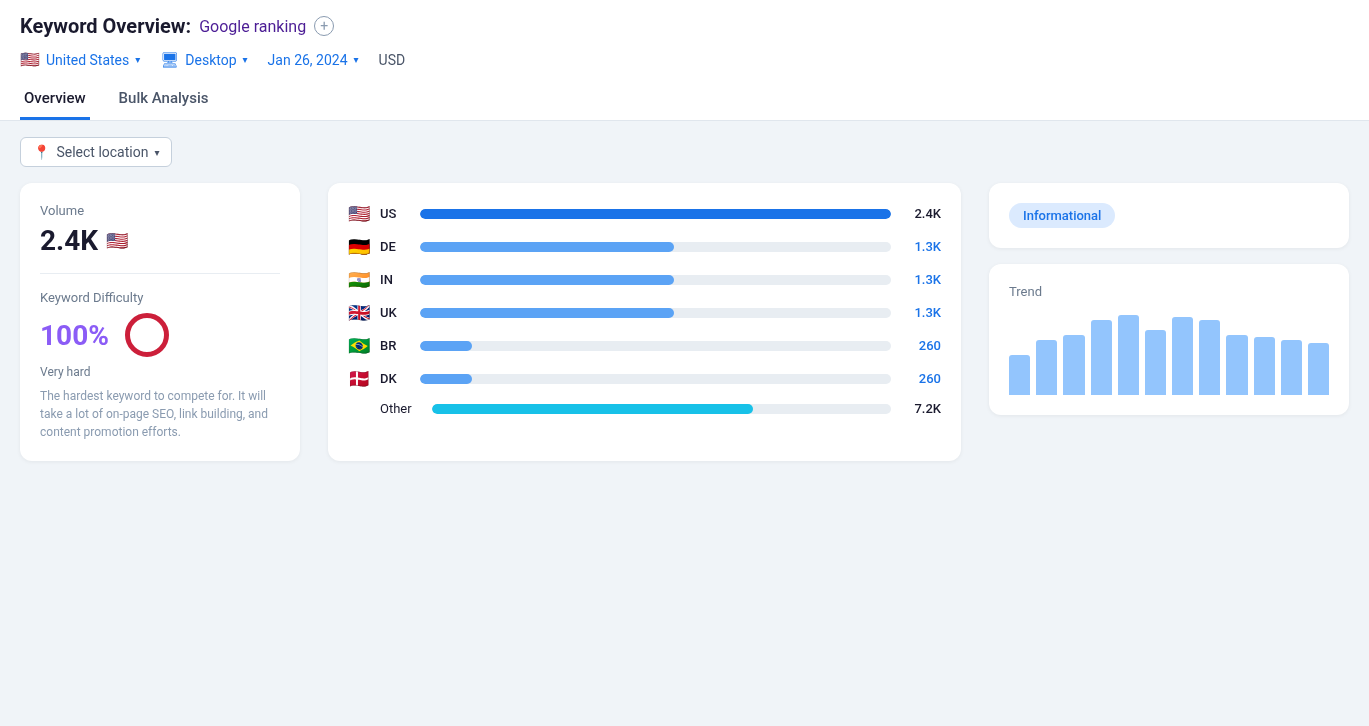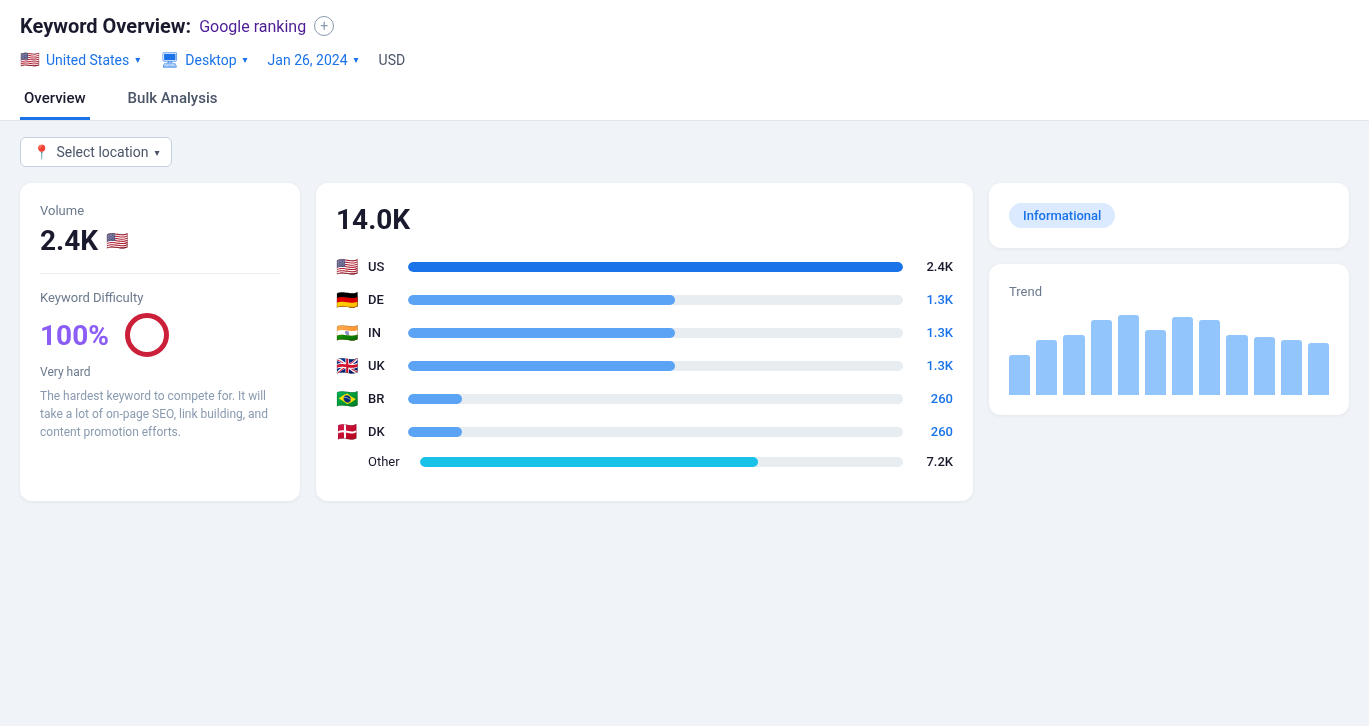--- a/index.html
+++ b/index.html
@@ -62,21 +62,21 @@
     .filter-btn .chevron {
       font-size: 10px;
       color: #1a73e8;
     }
     .filter-usd {
       color: #4a5568;
       font-size: 14px;
     }
     .tabs-row {
       display: flex;
-      gap: 10px;
+      gap: 1px;
     }
     .tab {
       padding: 10px 4px;
       margin-right: 24px;
       font-size: 15px;
       font-weight: 500;
       color: #4a5568;
       cursor: pointer;
       border-bottom: 3px solid transparent;
     }
@@ -107,21 +107,21 @@
       color: #4a5568;
     }
     .location-selector .chevron {
       font-size: 10px;
       color: #4a5568;
     }
 
     .cards-grid {
       display: grid;
       grid-template-columns: 280px 1fr 360px;
-      gap: 16px;
+      gap: 28px;
     }
 
     .card {
       background: #fff;
       border-radius: 12px;
       padding: 20px;
       box-shadow: 0 1px 4px rgba(0,0,0,0.06);
     }
 
     
@@ -321,21 +321,20 @@
       <div class="kd-label">Keyword Difficulty</div>
       <div class="kd-row">
         <span class="kd-value">100%</span>
         <span class="kd-circle"></span>
       </div>
       <div class="kd-hard">Very hard</div>
       <div class="kd-desc">The hardest keyword to compete for. It will take a lot of on-page SEO, link building, and content promotion efforts.</div>
     </div>
 
     <div class="card card-middle">
-      <div class="big-number">14.0K</div>
 
       <div id="country-rows">
           <div class="country-row">
       <span style="font-size:18px; width:22px; display:inline-block;">🇺🇸</span>
       <span class="country-code">US</span>
       <div class="bar-container">
         <div class="bar-fill blue-dark" style="width:100%;"></div>
       </div>
       <span class="country-val dark">2.4K</span>
     </div>

